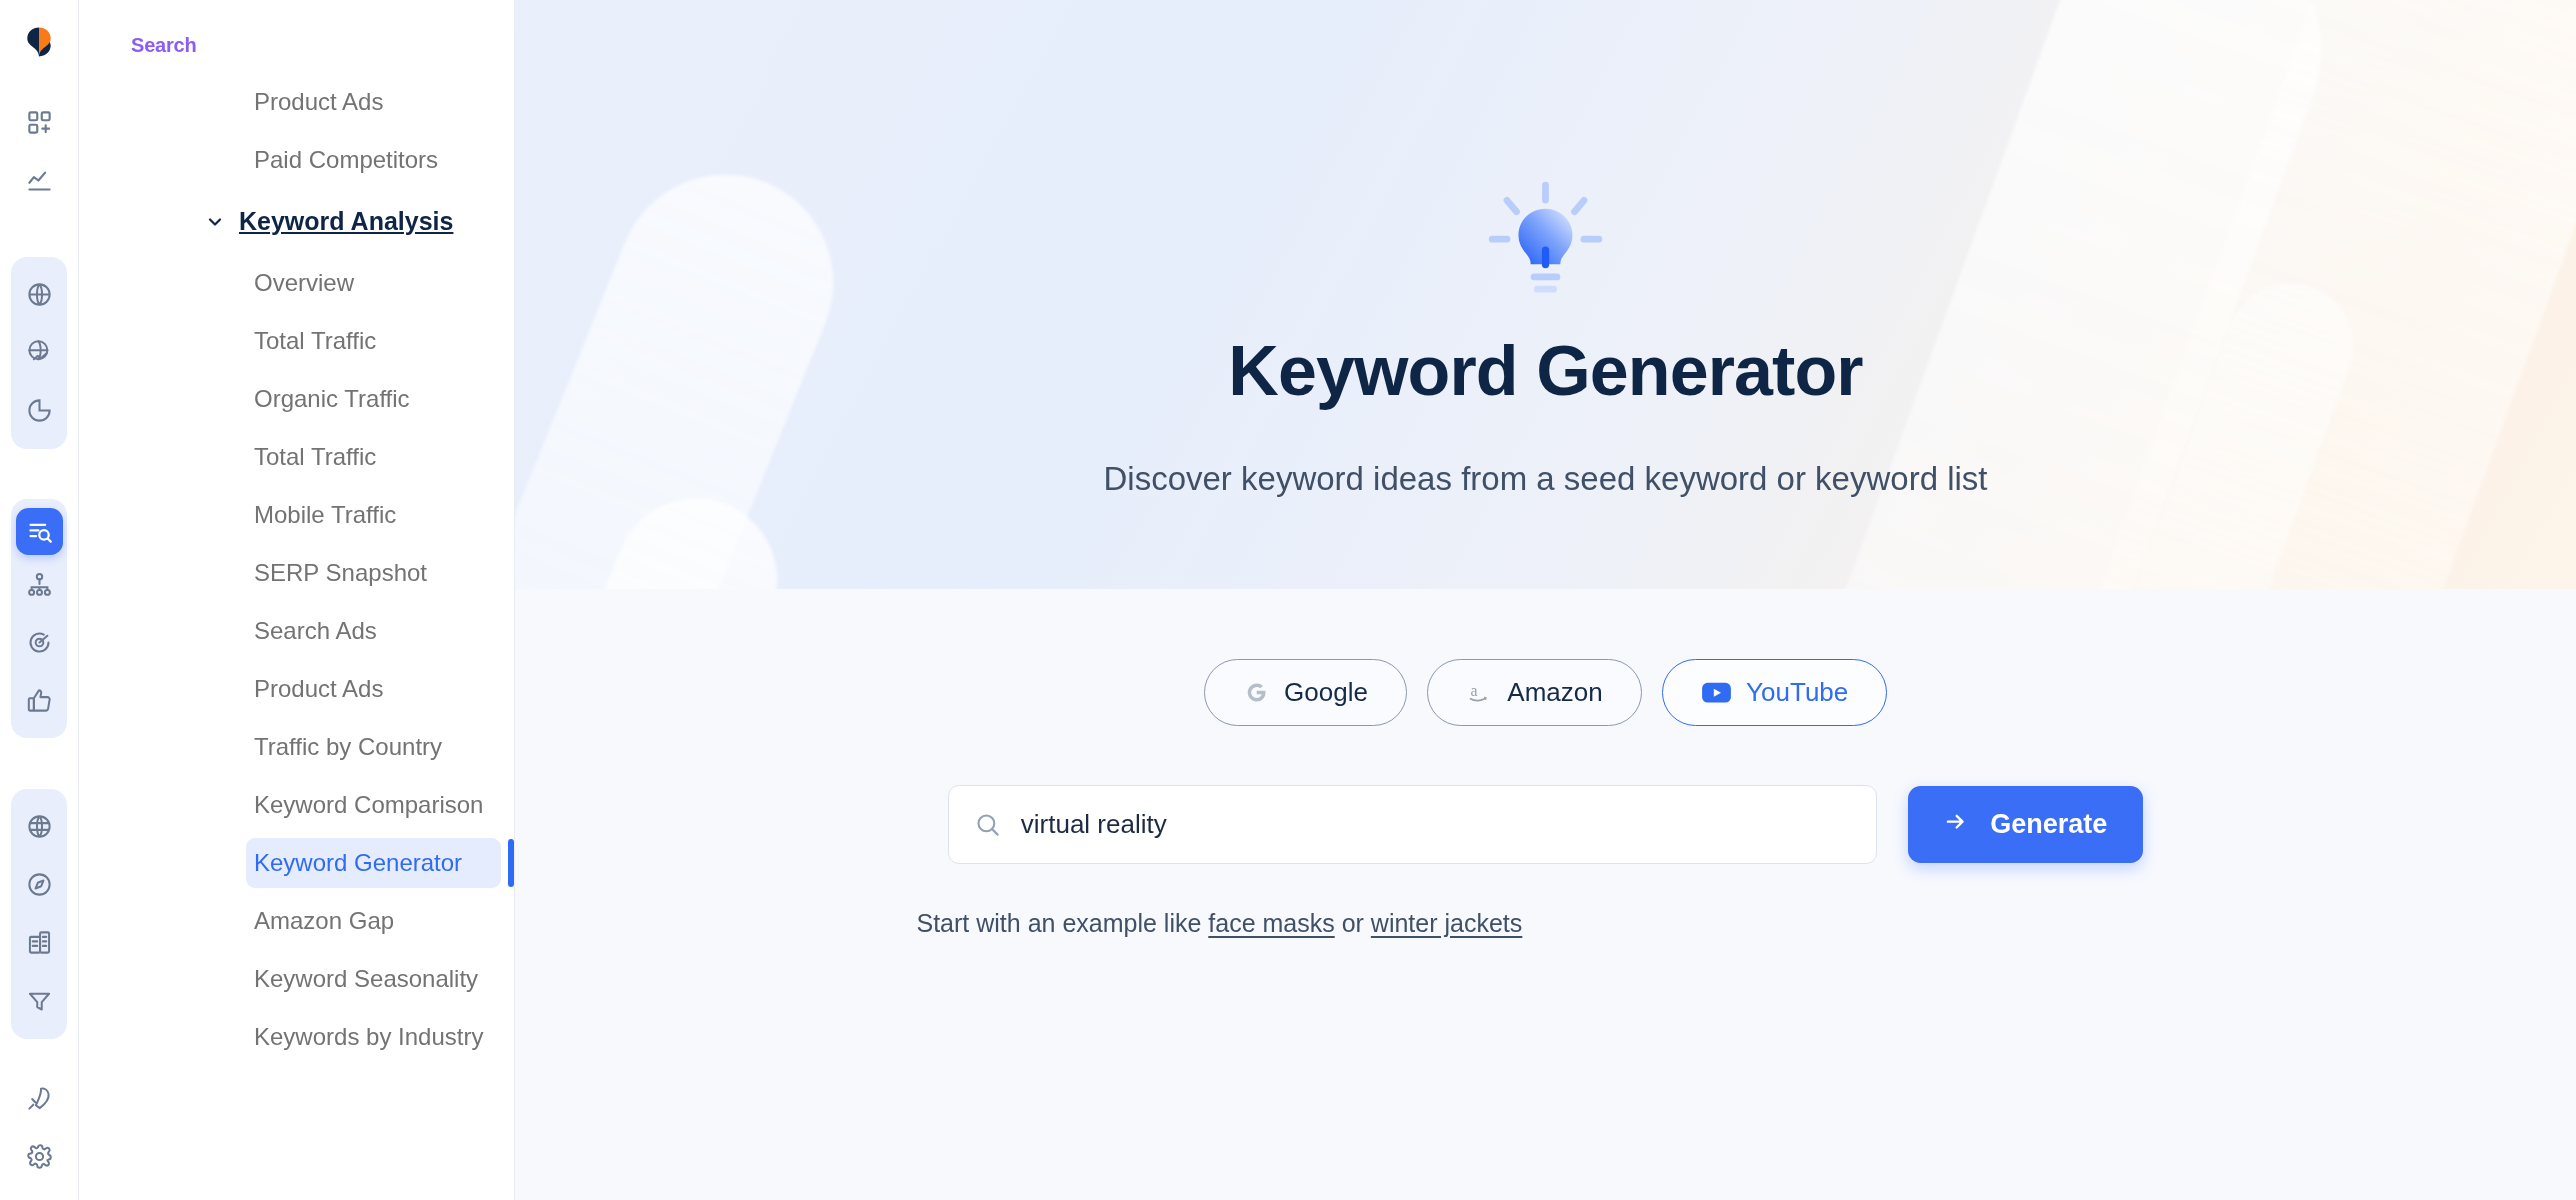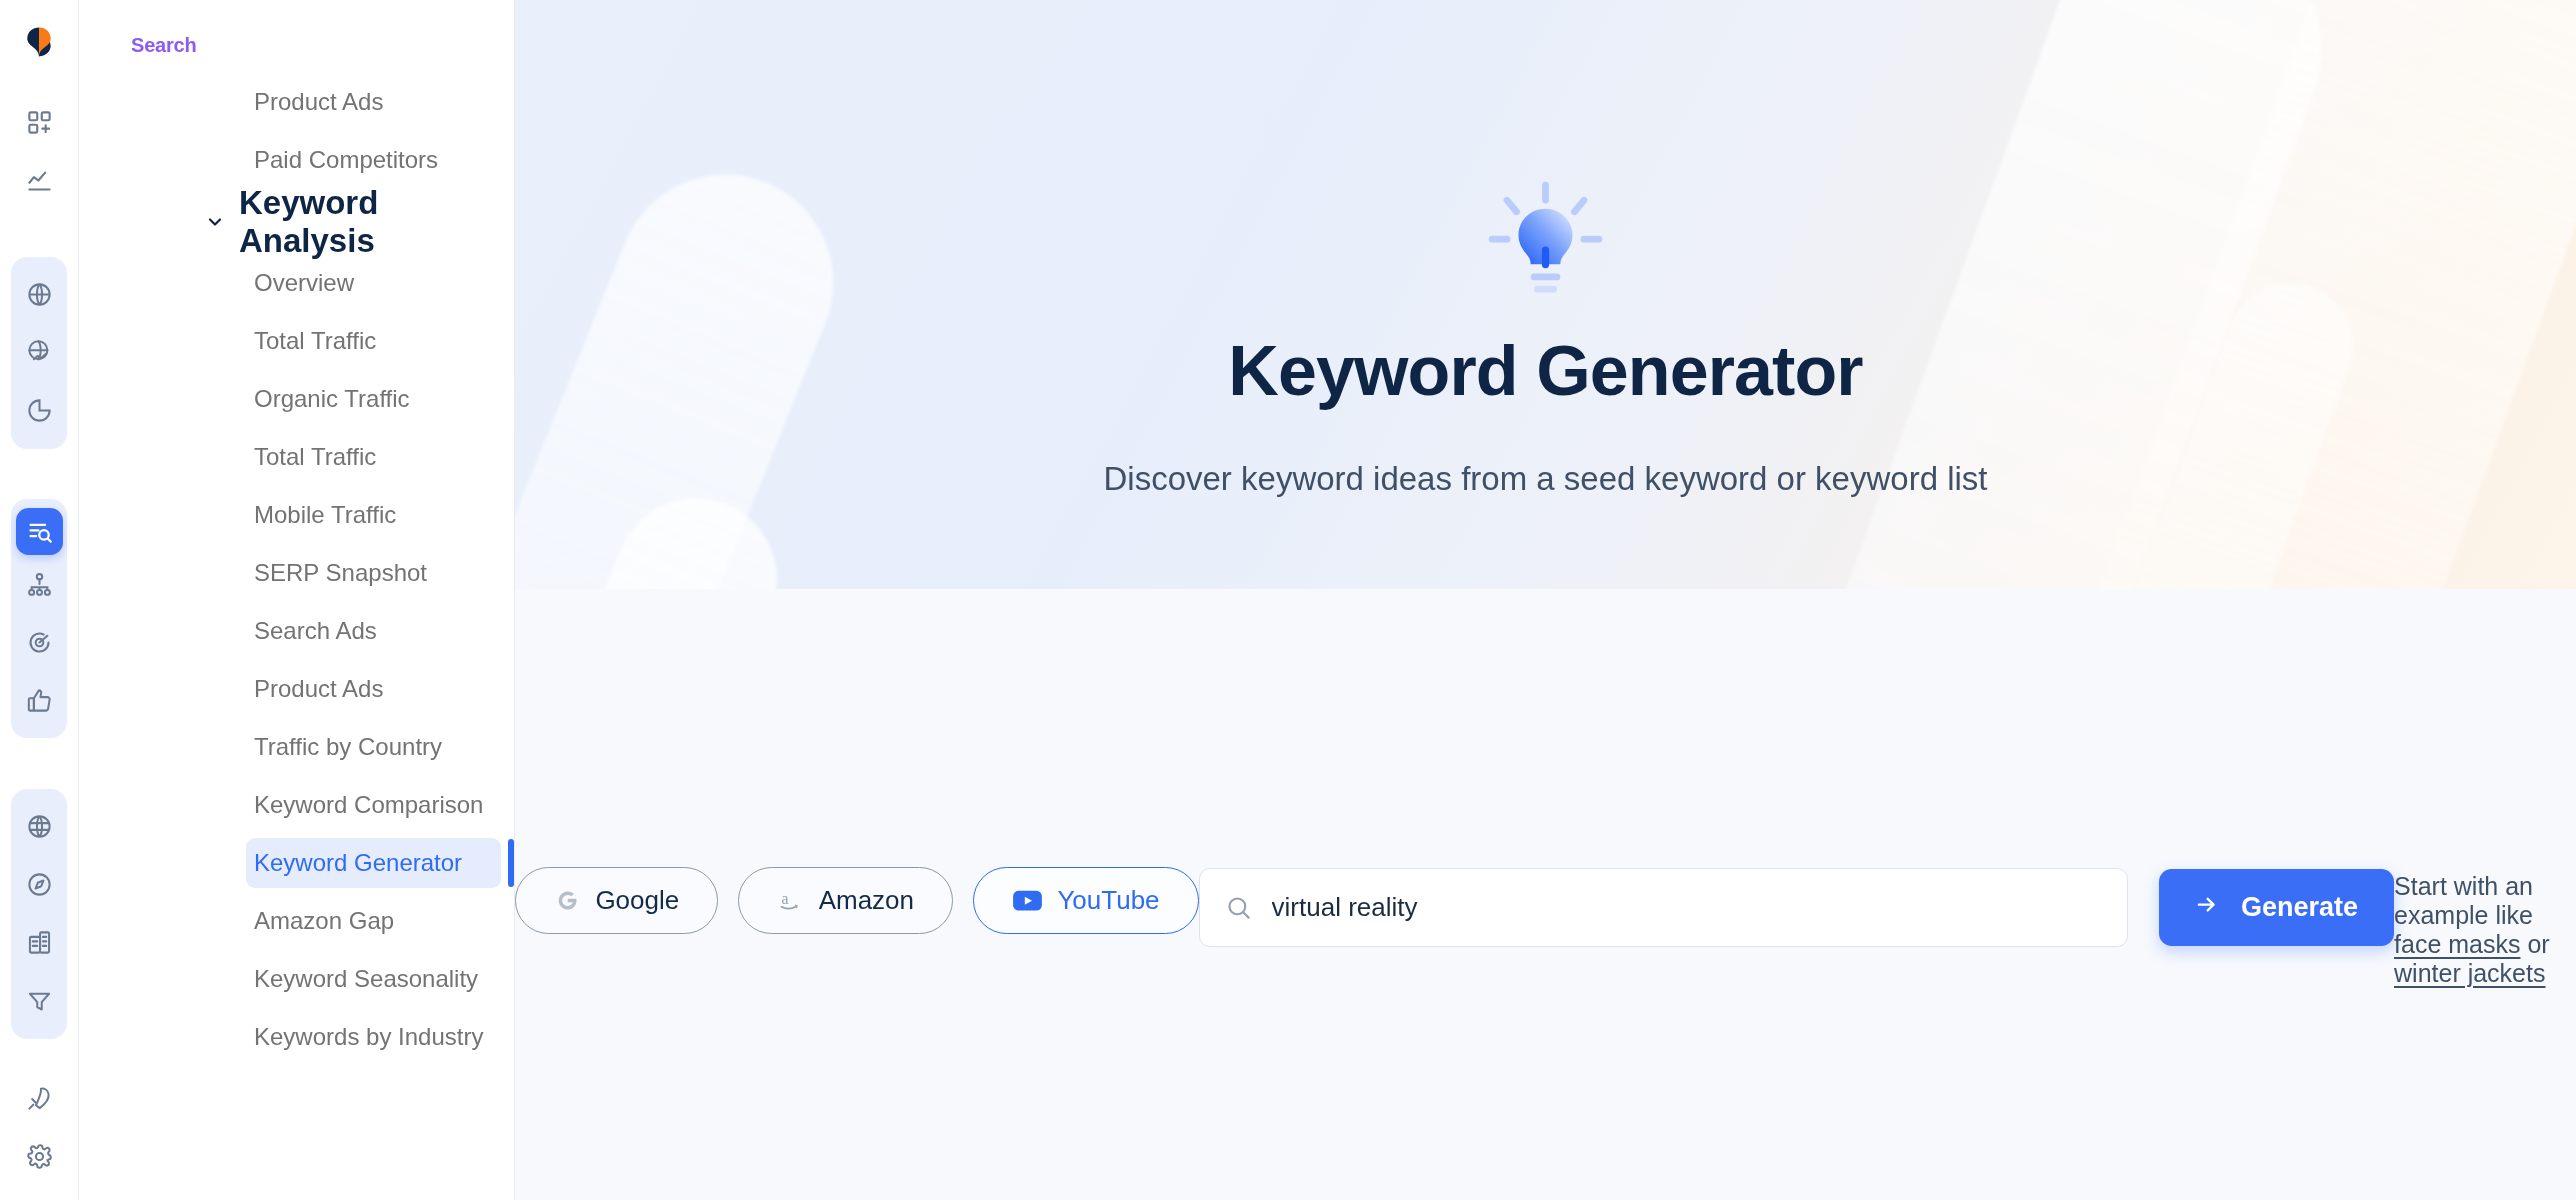--- a/index.html
+++ b/index.html
@@ -55,21 +55,21 @@
   .nav-item {
     display: flex; align-items: center;
     height: 58px; padding-left: 52px;
     font-size: 24px; color: #737373; cursor: pointer;
     position: relative;
   }
   .nav-item.sub { padding-left: 175px; }
   .nav-group {
     display: flex; align-items: center; gap: 18px;
     height: 65px; padding-left: 126px;
-    font-size: 33px; font-weight: 700; color: #0f2545; cursor: pointer;
+    font-size: 25px; font-weight: 700; color: #0f2545; cursor: pointer; text-decoration: underline;
   }
   .nav-group.accent { color: #2f6bf3; }
   .chev {
     position: absolute; left: 126px;
     width: 20px; height: 20px;
     display: flex; align-items: center; justify-content: center;
   }
   .nav-group { position: relative; padding-left: 160px; }
   .nav-item.active {
     color: #2f6bf3;
@@ -118,21 +118,21 @@
   .bulb { width: 135px; height: 135px; margin-bottom: 25px; }
   .hero-title {
     font-size: 70px; font-weight: 700; color: #0f2545;
     letter-spacing: -0.9px; margin-bottom: 49px;
   }
   .hero-sub { font-size: 33px; color: #3f5067; }
 
   .panel {
     position: relative; width: 100%; height: 612px;
     background: #f7f9fd;
-    display: flex; flex-direction: row; align-items: center;
+    display: flex; flex-direction: column; align-items: center;
     padding-top: 70px;
   }
   .tabs { display: flex; gap: 20px; margin-bottom: 59px; }
   .tab {
     display: flex; align-items: center; gap: 14.4px;
     height: 67px; padding: 0 38px;
     border-radius: 36px; background: #f9fbfe;
     border: 1.4px solid #8b99ad;
     font-size: 26px; color: #152a49; cursor: pointer;
   }

